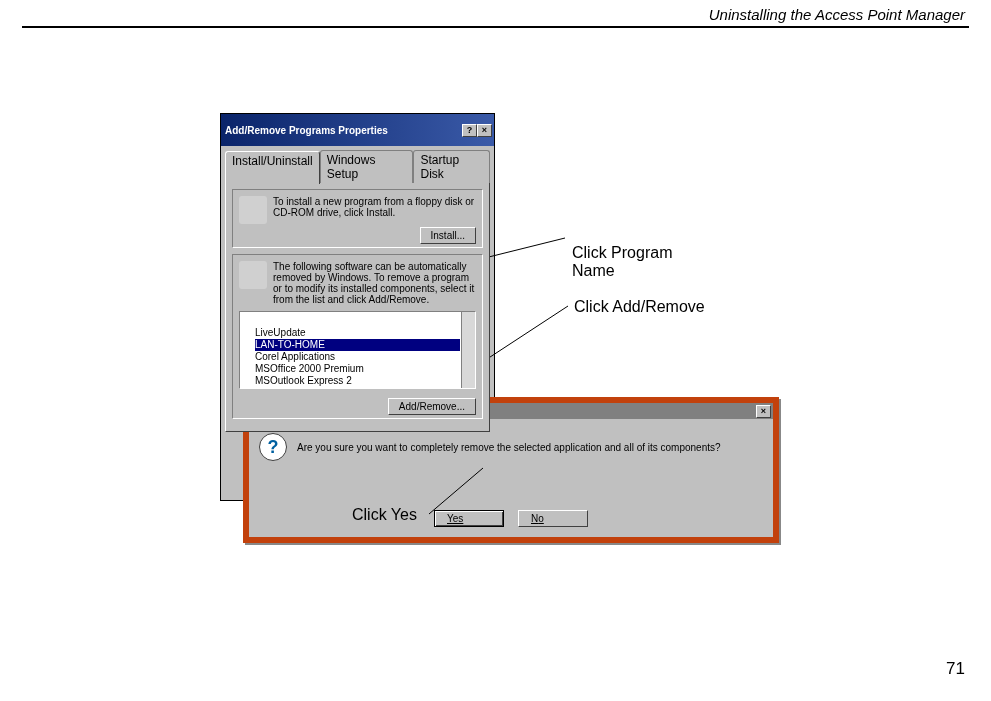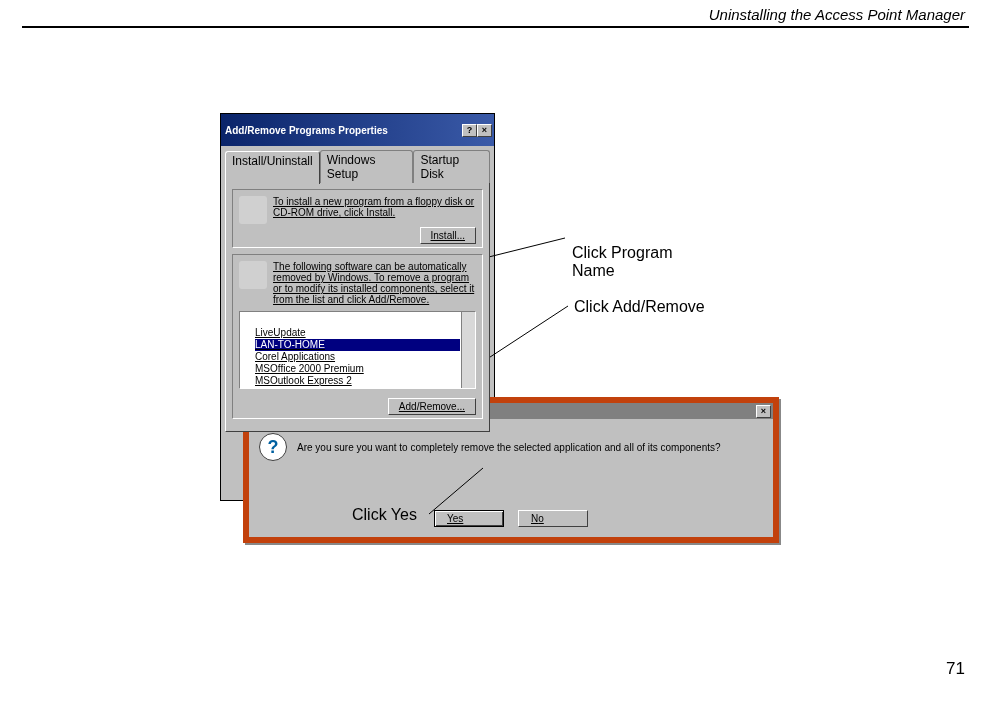--- a/index.html
+++ b/index.html
@@ -106,21 +106,20 @@
   .install-group {
     border: 1px solid #808080;
     border-bottom-color: #fff;
     border-right-color: #fff;
     padding: 6px;
     margin-bottom: 6px;
     display: flex;
     gap: 6px;
     font-size: 10px;
     flex-direction: column;
-    text-decoration: underline;
   }
   .install-row { display: flex; gap: 6px; align-items: flex-start; }
   .disc-icon {
     width: 28px; height: 28px;
     background: #d0d0d0;
     border-radius: 3px;
     flex-shrink: 0;
   }
   .btn {
     background: #c0c0c0;

